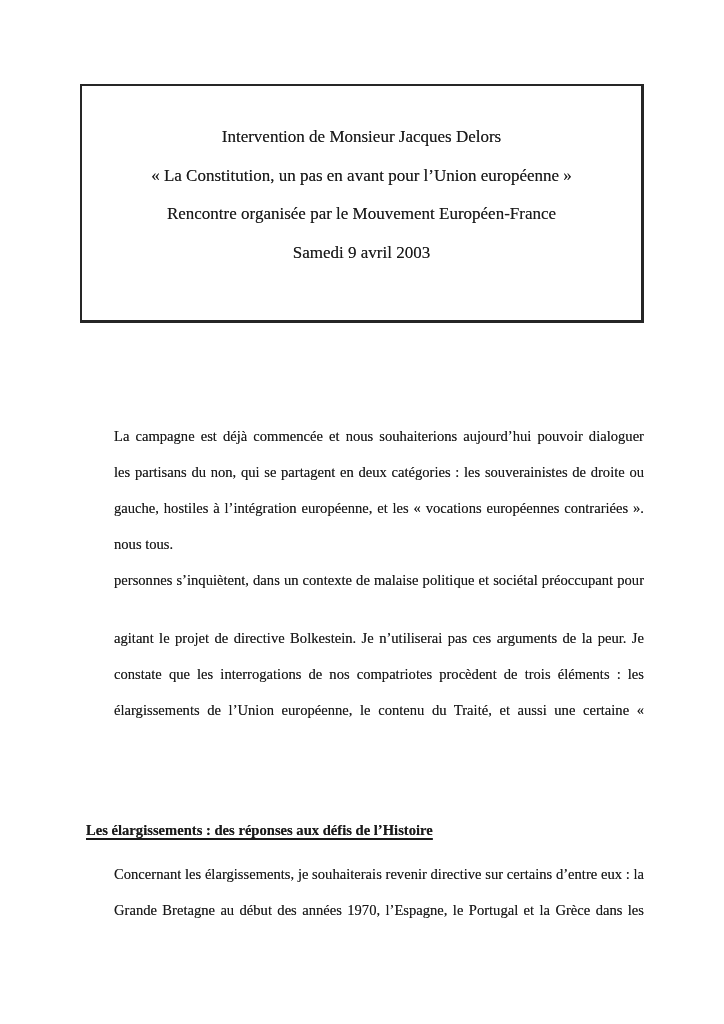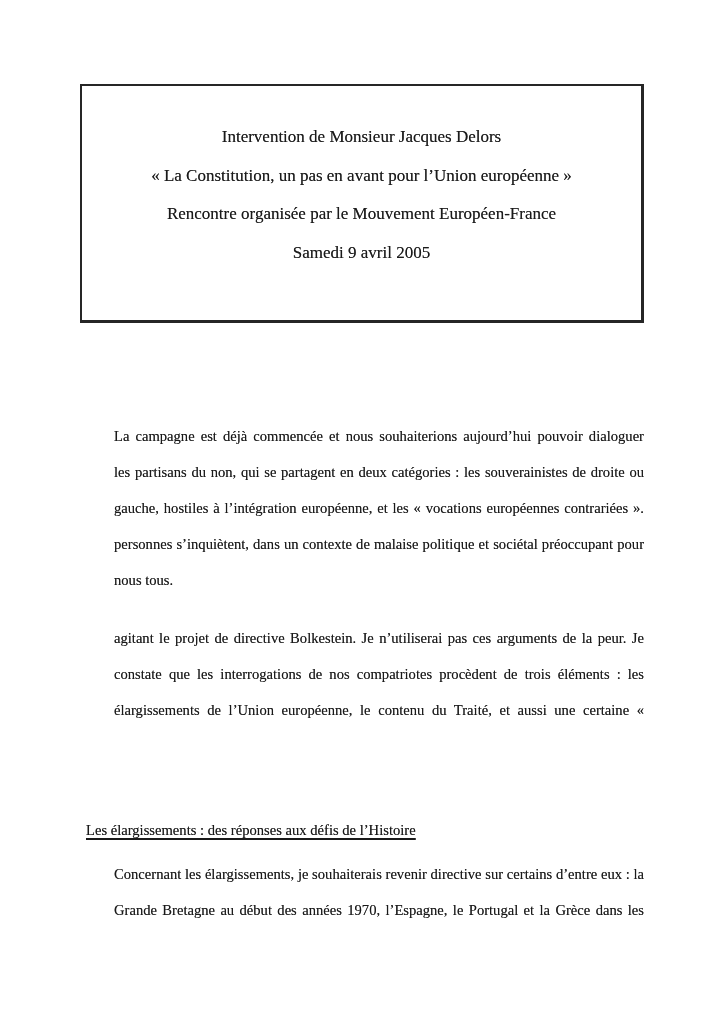--- a/index.html
+++ b/index.html
@@ -59,48 +59,48 @@
     text-align: left;
     text-align-last: left;
   }
 
   .section-heading {
     position: absolute;
     left: 86px;
     top: 812px;
     width: 558px;
     font-size: 14.6px;
-    font-weight: normal;
+    font-weight: bold;
     line-height: 36px;
     white-space: nowrap;
   }
   .section-heading .u {
     text-decoration: underline;
     text-decoration-thickness: 1.6px;
     text-underline-offset: 3px;
   }
 </style>
 </head>
 <body>
 
 <div class="page">
 
   <div class="title-box">
     <div class="title-line">Intervention de Monsieur Jacques Delors</div>
     <div class="title-line">« La Constitution, un pas en avant pour l’Union européenne »</div>
     <div class="title-line">Rencontre organisée par le Mouvement Européen-France</div>
-    <div class="title-line">Samedi 9 avril 2005</div>
+    <div class="title-line">Samedi 9 avril 2003</div>
   </div>
 
   <div class="para" style="top:418px">
     <div class="t-line">La campagne est déjà commencée et nous souhaiterions aujourd’hui pouvoir dialoguer avec</div>
     <div class="t-line">les partisans du non, qui se partagent en deux catégories : les souverainistes de droite ou de</div>
     <div class="t-line">gauche, hostiles à l’intégration européenne, et les « vocations européennes contrariées ». Ces</div>
+    <div class="t-line last">nous tous.</div>
     <div class="t-line">personnes s’inquiètent, dans un contexte de malaise politique et sociétal préoccupant pour</div>
-    <div class="t-line last">nous tous.</div>
   </div>
 
   <div class="para" style="top:620px">
     <div class="t-line">agitant le projet de directive Bolkestein. Je n’utiliserai pas ces arguments de la peur. Je</div>
     <div class="t-line">constate que les interrogations de nos compatriotes procèdent de trois éléments : les</div>
     <div class="t-line">élargissements de l’Union européenne, le contenu du Traité, et aussi une certaine « nostalgie</div>
   </div>
 
   <div class="section-heading">
     <span class="u">Les élargissements : des réponses aux défis de l’Histoire</span>

